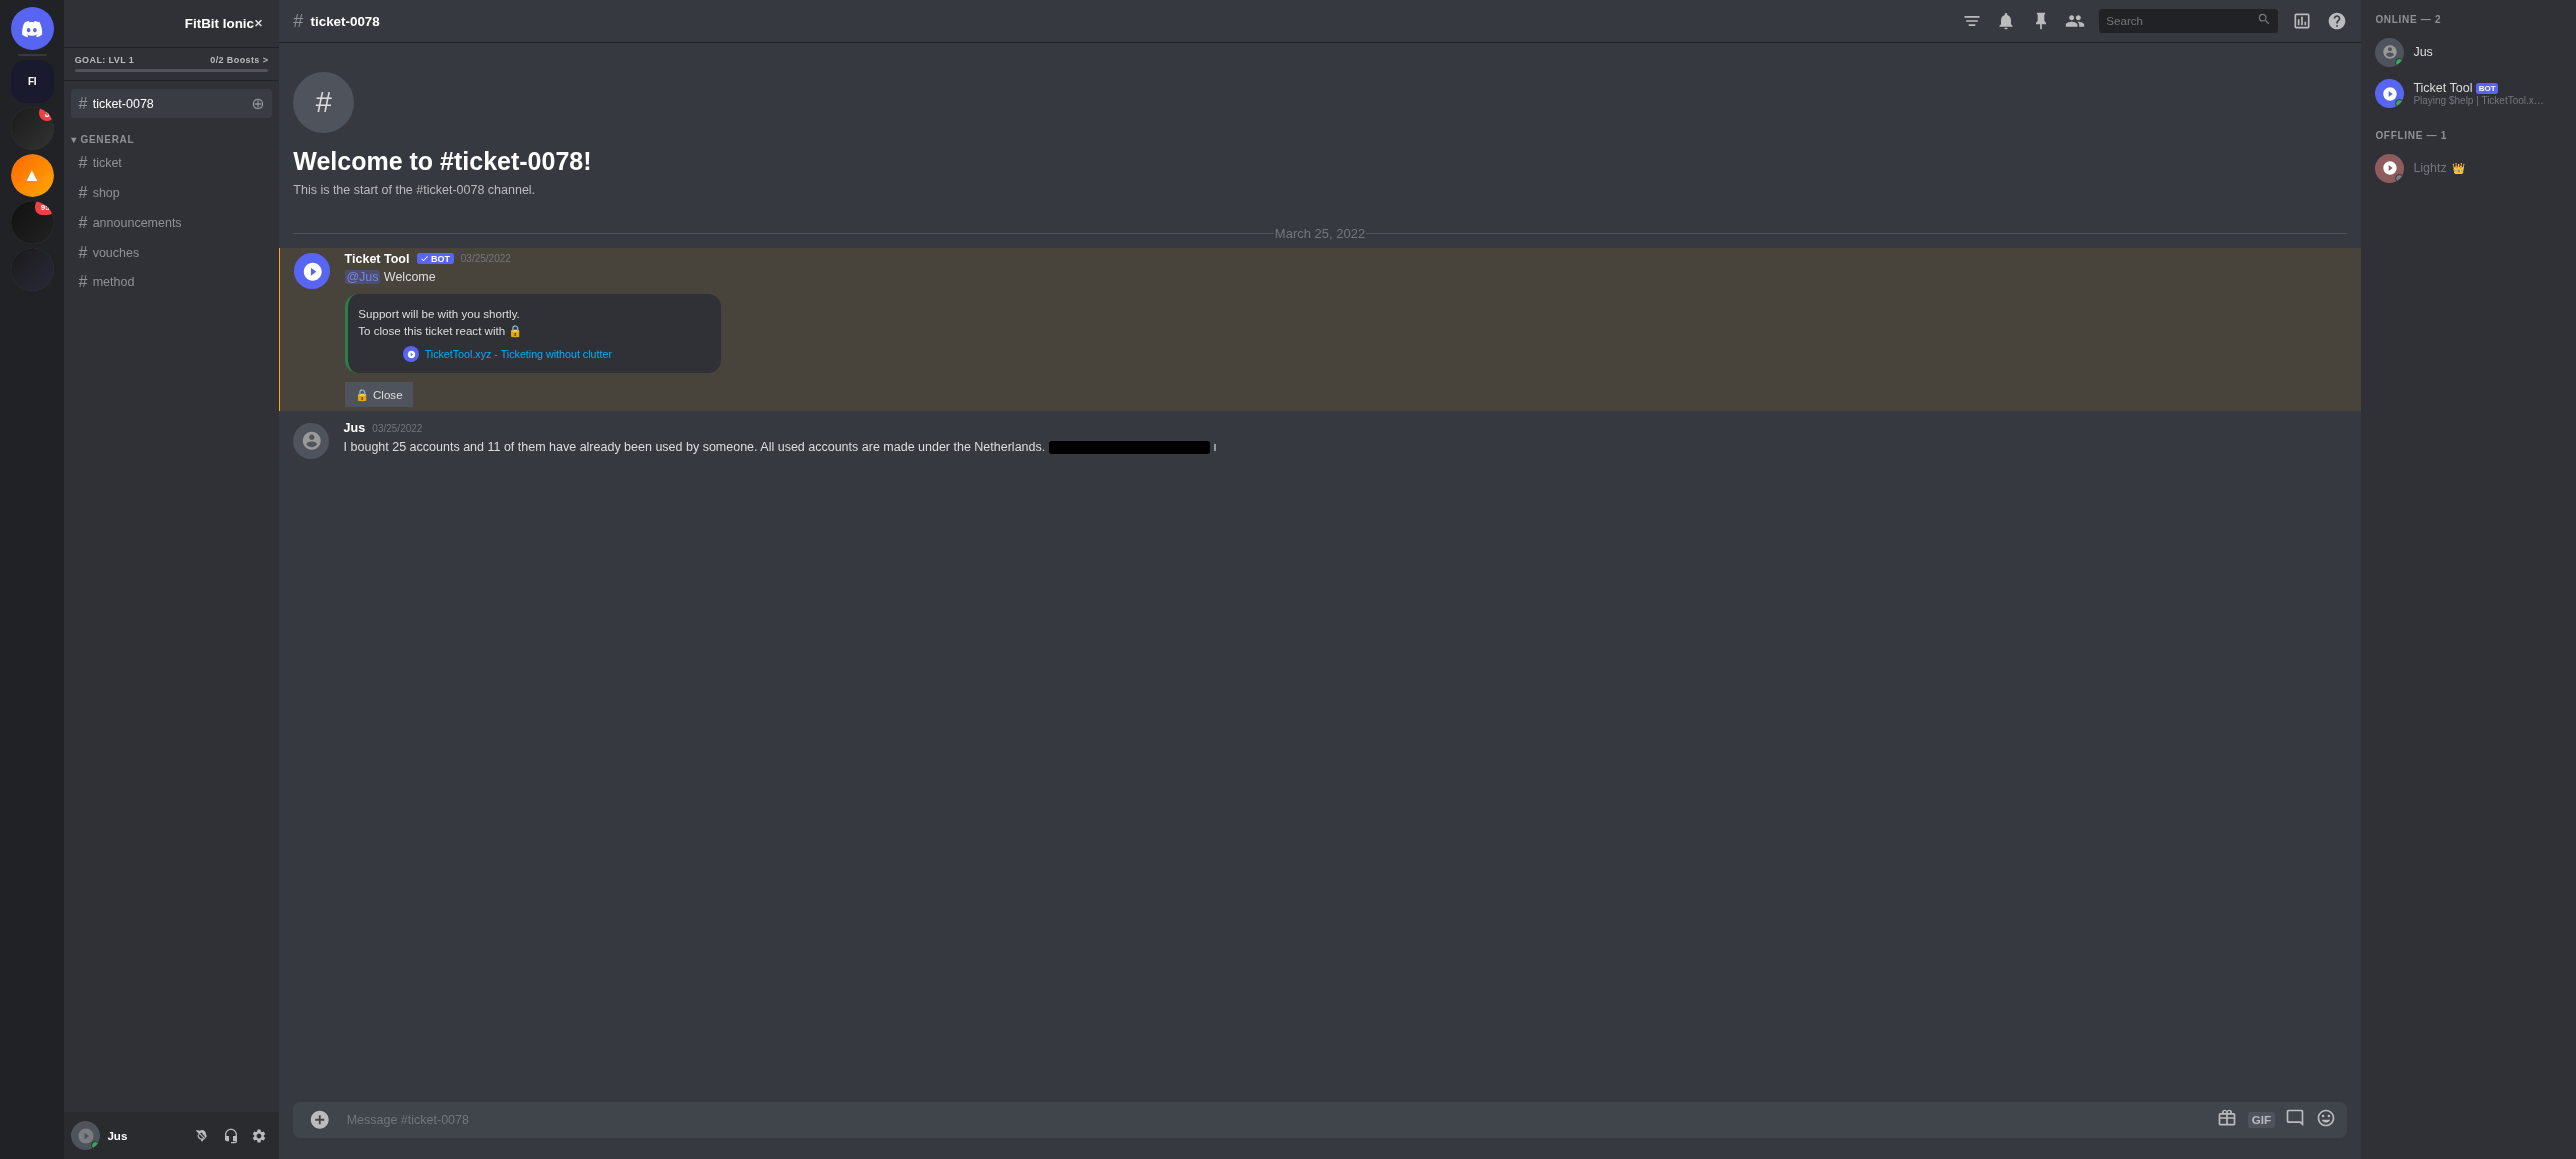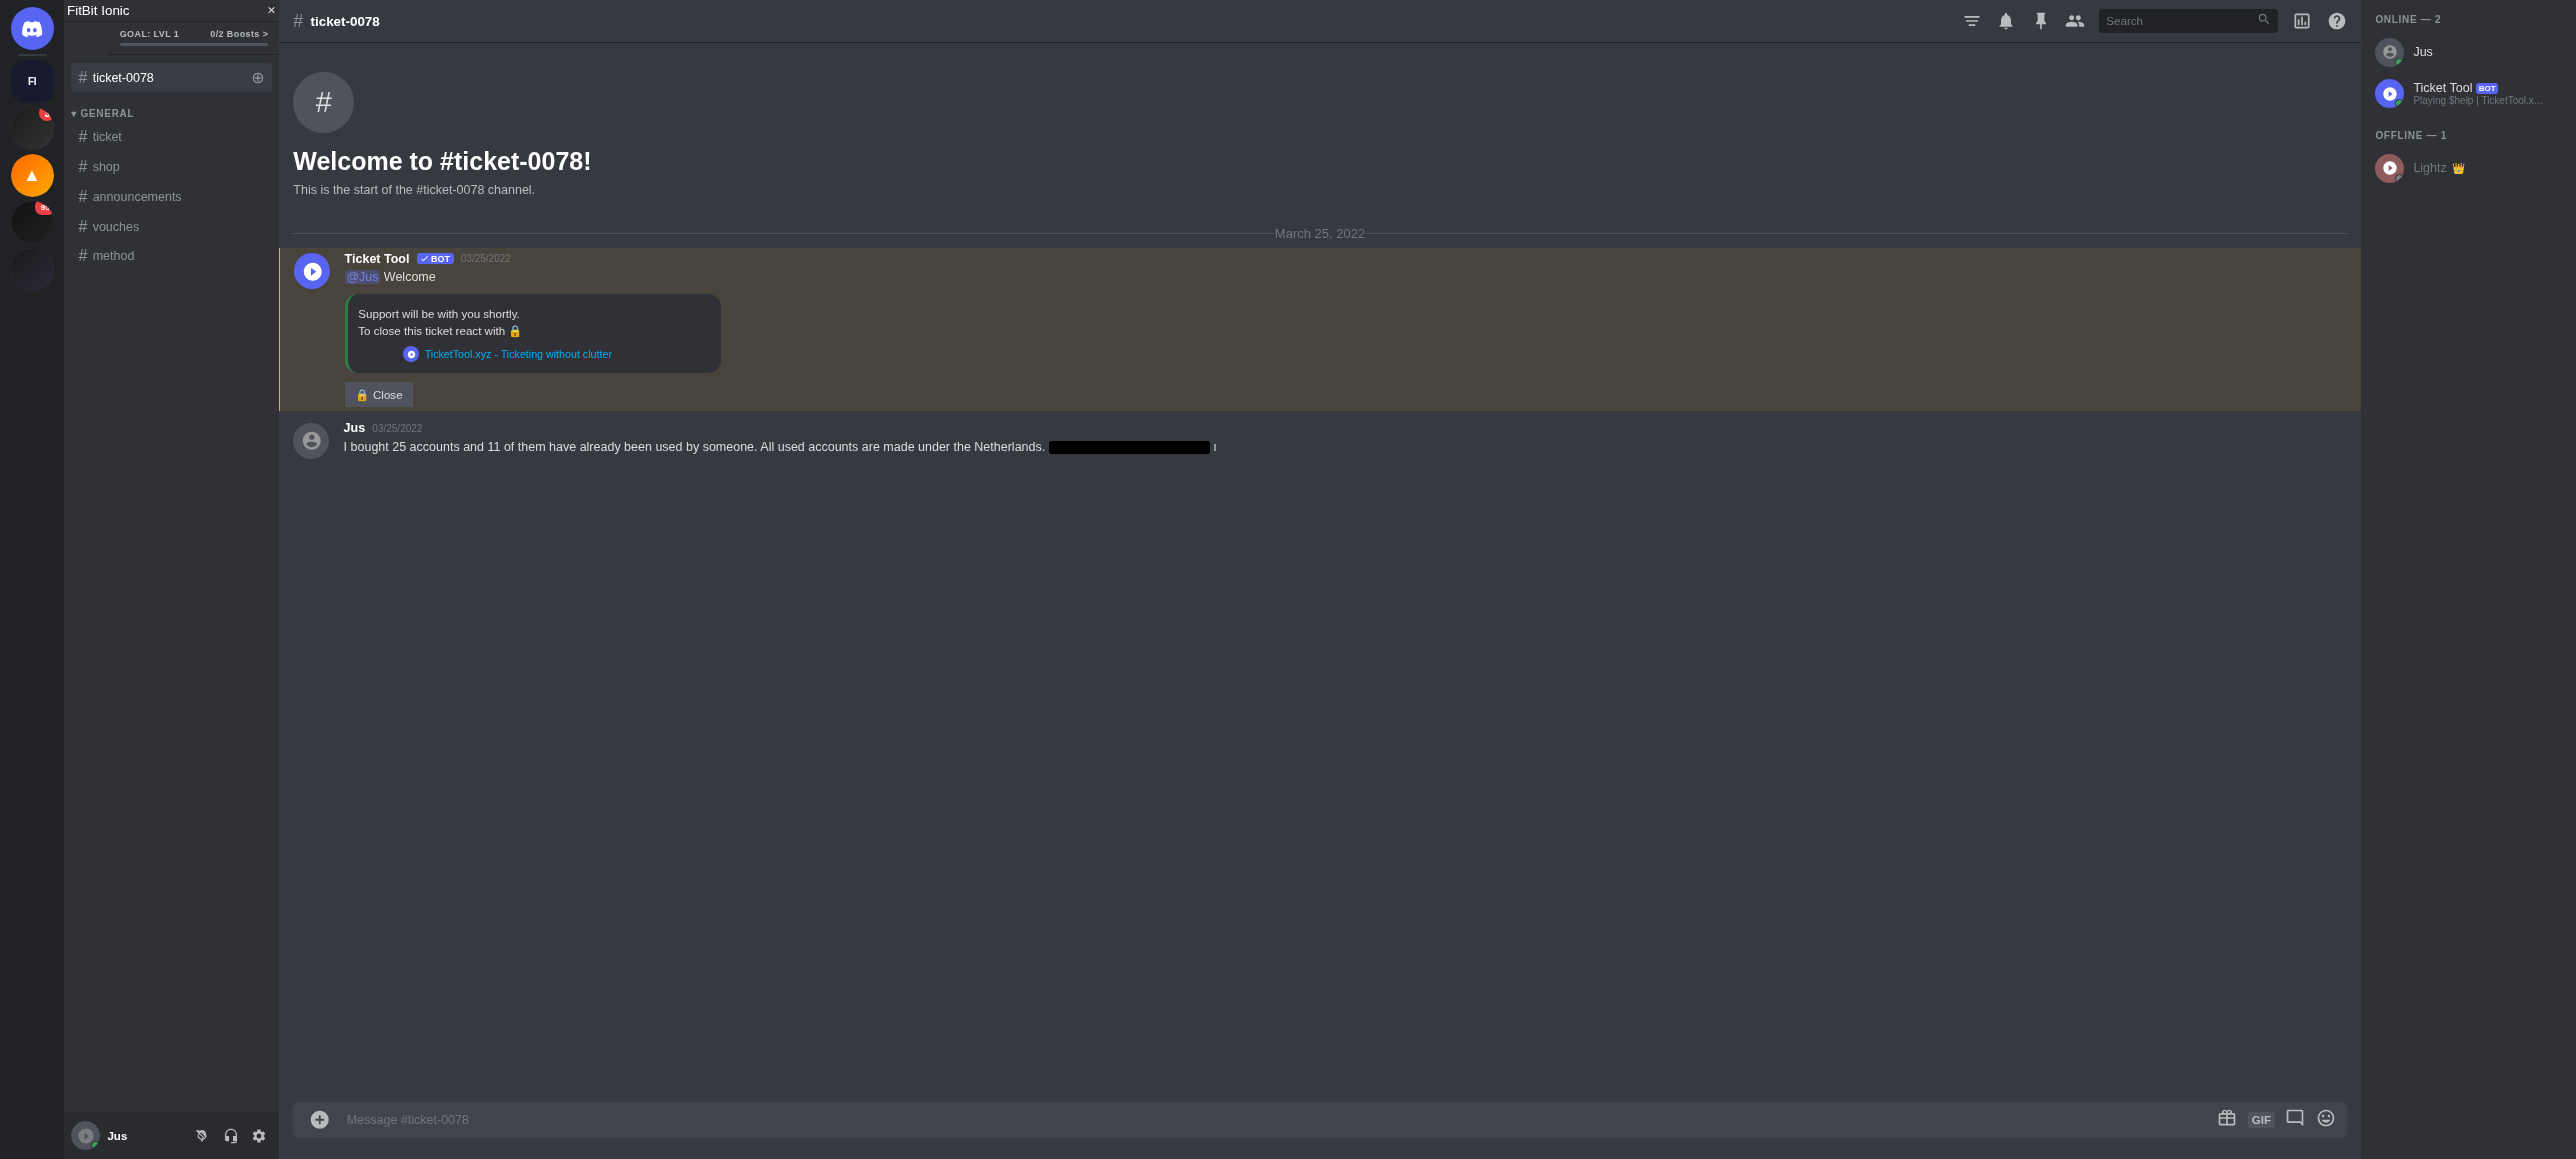--- a/index.html
+++ b/index.html
@@ -70,36 +70,35 @@
 
     
     .channel-sidebar {
       width: 215px;
       background: #2f3136;
       display: flex;
       flex-direction: column;
       flex-shrink: 0;
     }
     .server-header {
-      padding: 3px;
+      padding: 16px;
       border-bottom: 0.9px solid #202225;
       display: flex;
       align-items: center;
-      justify-content: space-between;
-      cursor: pointer;
-      font-weight: 400;
+      justify-content: flex-end;
+      cursor: pointer;
+      font-weight: 700;
       color: #fff;
       font-size: 13.4px;
     }
     .server-header .chevron { color: #dcddde; font-size: 10.7px; }
 
     .boost-bar {
       padding: 7.2px 10.7px;
       border-bottom: 0.9px solid #202225;
-      margin-left: 45px;
     }
     .boost-label {
       font-size: 9px;
       font-weight: 700;
       color: #b9bbbe;
       letter-spacing: 0.4px;
       display: flex;
       justify-content: space-between;
       align-items: center;
       margin-bottom: 3.6px;

